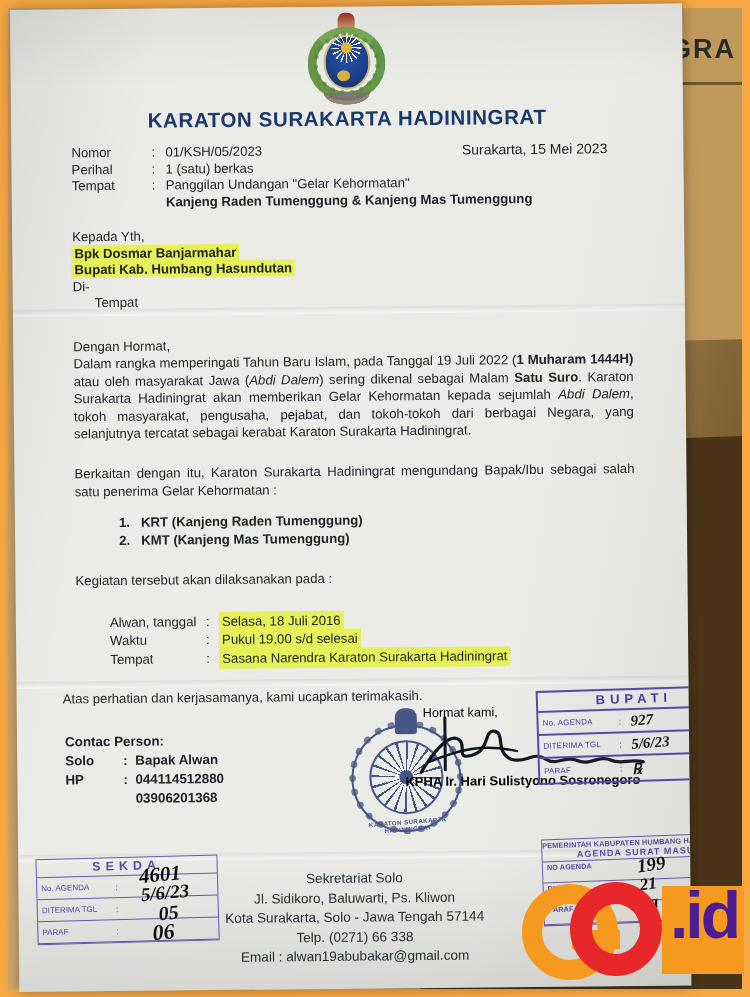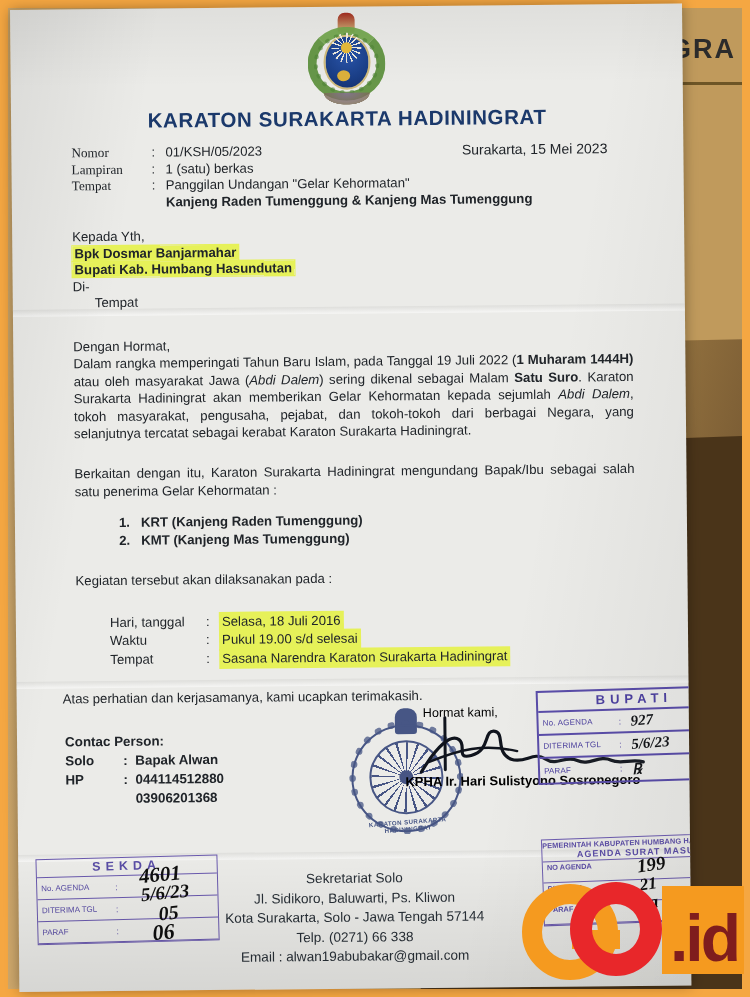--- a/index.html
+++ b/index.html
@@ -167,21 +167,21 @@
     font-weight: bold;
     letter-spacing: .6px;
     color: #1d3a6b;
     margin: 2px 0 12px 0;
     font-family: "Liberation Sans", sans-serif;
   }
 
   
   .meta { position: relative; font-size: 13.2px; line-height: 16.5px; }
   .meta-row { display: flex; }
-  .meta-label { width: 80px; flex: 0 0 80px; margin-left: 34px; font-family: Liberation Serif, serif; }
+  .meta-label { width: 80px; flex: 0 0 80px; margin-left: 34px; }
   .meta-colon { width: 14px; flex: 0 0 14px; }
   .meta-val { flex: 1 1 auto; }
   .place-date {
     position: absolute; right: 50px; top: 0;
     font-size: 14px;
   }
   .bold { font-weight: bold; }
   .ital { font-style: italic; }
 
   
@@ -412,22 +412,22 @@
   .wm .wm-o {
     position:absolute; left:170px; top:4px;
     width:92px; height:94px; border-radius:50%;
     border:22px solid #e8272a; box-sizing:border-box;
   }
   .wm .wm-id {
     position:absolute; left:262px; top:8px;
     width:82px; height:88px; background:#f59a1f;
   }
   .wm .wm-id-text {
-    position:absolute; left:270px; top:27px;
-    font-size:66px; font-weight:bold; color:#7f1d1d;
+    position:absolute; left:270px; top:4px;
+    font-size:66px; font-weight:bold; color:#4c1d95;
     line-height:1; letter-spacing:-3px;
     font-family:"Liberation Sans", sans-serif;
   }
 </style>
 </head>
 <body>
 
 <div id="frame">
 
   <div class="bg-desk">
@@ -463,21 +463,21 @@
       <div class="meta">
         <div class="place-date">Surakarta, 15 Mei 2023</div>
 
         <div class="meta-row">
           <div class="meta-label">Nomor</div>
           <div class="meta-colon">:</div>
           <div class="meta-val">01/KSH/05/2023</div>
         </div>
 
         <div class="meta-row">
-          <div class="meta-label">Lampiran</div>
+          <div class="meta-label">Perihal</div>
           <div class="meta-colon">:</div>
           <div class="meta-val">1 (satu) berkas</div>
         </div>
 
         <div class="meta-row">
           <div class="meta-label">Tempat</div>
           <div class="meta-colon">:</div>
           <div class="meta-val">
             <span>Panggilan Undangan "Gelar Kehormatan"</span><br>
             <span class="bold">Kanjeng Raden Tumenggung &amp; Kanjeng Mas Tumenggung</span>
@@ -508,21 +508,21 @@
             <div class="list-num">2.</div>
             <div>KMT (Kanjeng Mas Tumenggung)</div>
           </div>
         </div>
 
         <div class="para-loose">Kegiatan tersebut akan dilaksanakan pada :</div>
       </div>
 
       <div class="sched">
         <div class="sched-row">
-          <div class="sched-k">Hari, tanggal</div>
+          <div class="sched-k">Alwan, tanggal</div>
           <div class="sched-c">:</div>
           <div class="sched-v hl">Selasa, 18 Juli 2016</div>
         </div>
         <div class="sched-row">
           <div class="sched-k">Waktu</div>
           <div class="sched-c">:</div>
           <div class="sched-v hl">Pukul 19.00 s/d selesai</div>
         </div>
         <div class="sched-row">
           <div class="sched-k">Tempat</div>

